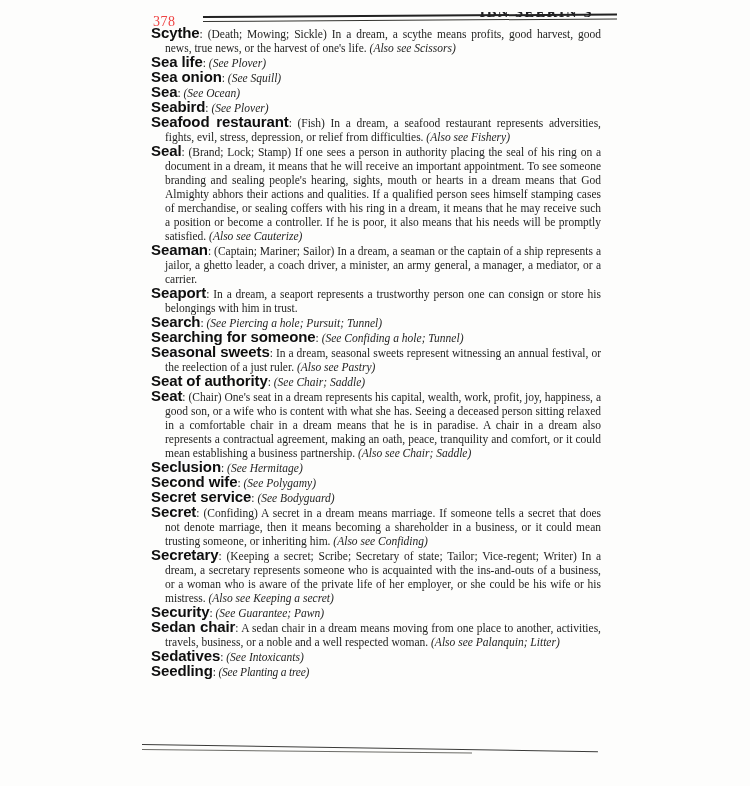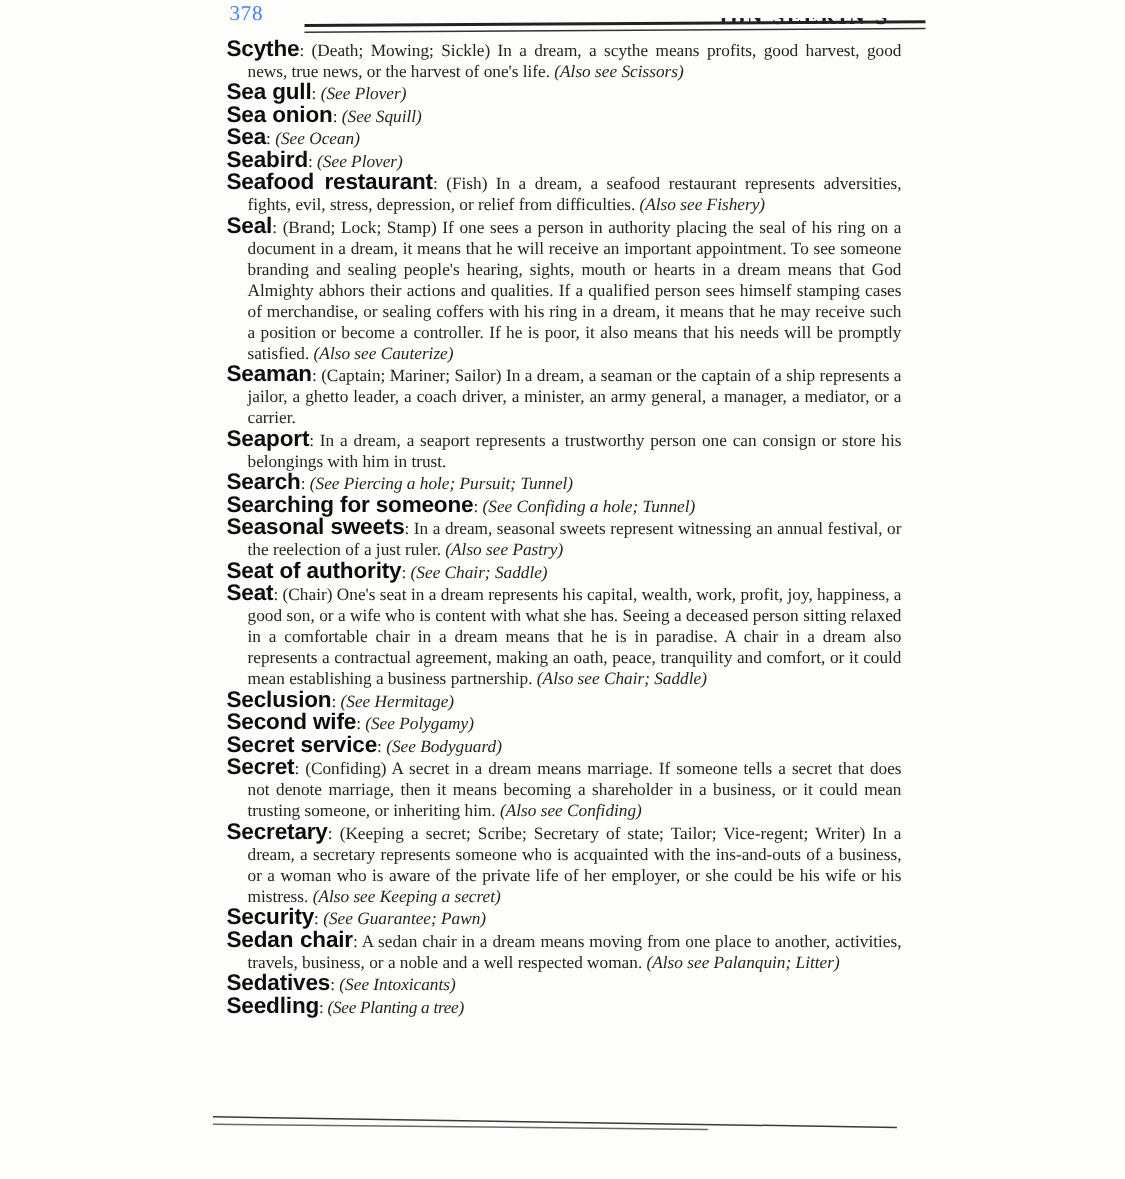--- a/index.html
+++ b/index.html
@@ -2,22 +2,22 @@
 <html><head>
 <meta charset="utf-8">
 <style>
   html,body { margin:0; padding:0; background:#ffffff; }
   .page {
     position:relative; width:750px; height:786px;
     background:#fdfdfc; overflow:hidden;
     font-family:"Liberation Serif", serif; color:#1f1f1f;
   }
   .pagenum {
-    position:absolute; left:153px; top:2px;
-    font-size:14px; letter-spacing:0.5px; color:#3b82f6;
+    position:absolute; left:153px; top:14px;
+    font-size:14px; letter-spacing:0.5px; color:#ef4444;
   }
   .title-clip {
     position:absolute; right:157px; top:12px; height:12px; overflow:hidden;
   }
   .runtitle {
     display:block; margin-top:-8px; height:18px;
     font-size:14.5px; font-weight:bold; letter-spacing:1.5px;
     color:#202024; white-space:nowrap;
   }
   .toprule {
@@ -54,21 +54,21 @@
 <body>
 
 <div class="page">
   <span class="pagenum">378</span>
   <div class="title-clip">
     <span class="runtitle">IBN SEERIN'S</span>
   </div>
   <div class="toprule"></div>
   <main class="entries">
       <p class="entry"><b class="term">Scythe</b><span class="seg roman">: (Death; Mowing; Sickle) In a dream, a scythe means profits, good harvest, good news, true news, or the harvest of one's life. </span><span class="seg italic">(Also see Scissors)</span></p>
-      <p class="entry"><b class="term">Sea gull</b><span class="seg roman">: </span><span class="seg italic">(See Plover)</span></p>
+      <p class="entry"><b class="term">Sea life</b><span class="seg roman">: </span><span class="seg italic">(See Plover)</span></p>
       <p class="entry"><b class="term">Sea onion</b><span class="seg roman">: </span><span class="seg italic">(See Squill)</span></p>
       <p class="entry"><b class="term">Sea</b><span class="seg roman">: </span><span class="seg italic">(See Ocean)</span></p>
       <p class="entry"><b class="term">Seabird</b><span class="seg roman">: </span><span class="seg italic">(See Plover)</span></p>
       <p class="entry"><b class="term">Seafood restaurant</b><span class="seg roman">: (Fish) In a dream, a seafood restaurant represents adversities, fights, evil, stress, depression, or relief from difficulties. </span><span class="seg italic">(Also see Fishery)</span></p>
       <p class="entry"><b class="term">Seal</b><span class="seg roman">: (Brand; Lock; Stamp) If one sees a person in authority placing the seal of his ring on a document in a dream, it means that he will receive an important appointment. To see someone branding and sealing people's hearing, sights, mouth or hearts in a dream means that God Almighty abhors their actions and qualities. If a qualified person sees himself stamping cases of merchandise, or sealing coffers with his ring in a dream, it means that he may receive such a position or become a controller. If he is poor, it also means that his needs will be promptly satisfied. </span><span class="seg italic">(Also see Cauterize)</span></p>
       <p class="entry"><b class="term">Seaman</b><span class="seg roman">: (Captain; Mariner; Sailor) In a dream, a seaman or the captain of a ship represents a jailor, a ghetto leader, a coach driver, a minister, an army general, a manager, a mediator, or a carrier.</span></p>
       <p class="entry"><b class="term">Seaport</b><span class="seg roman">: In a dream, a seaport represents a trustworthy person one can consign or store his belongings with him in trust.</span></p>
       <p class="entry"><b class="term">Search</b><span class="seg roman">: </span><span class="seg italic">(See Piercing a hole; Pursuit; Tunnel)</span></p>
       <p class="entry"><b class="term">Searching for someone</b><span class="seg roman">: </span><span class="seg italic">(See Confiding a hole; Tunnel)</span></p>
       <p class="entry"><b class="term">Seasonal sweets</b><span class="seg roman">: In a dream, seasonal sweets represent witnessing an annual festival, or the reelection of a just ruler. </span><span class="seg italic">(Also see Pastry)</span></p>

